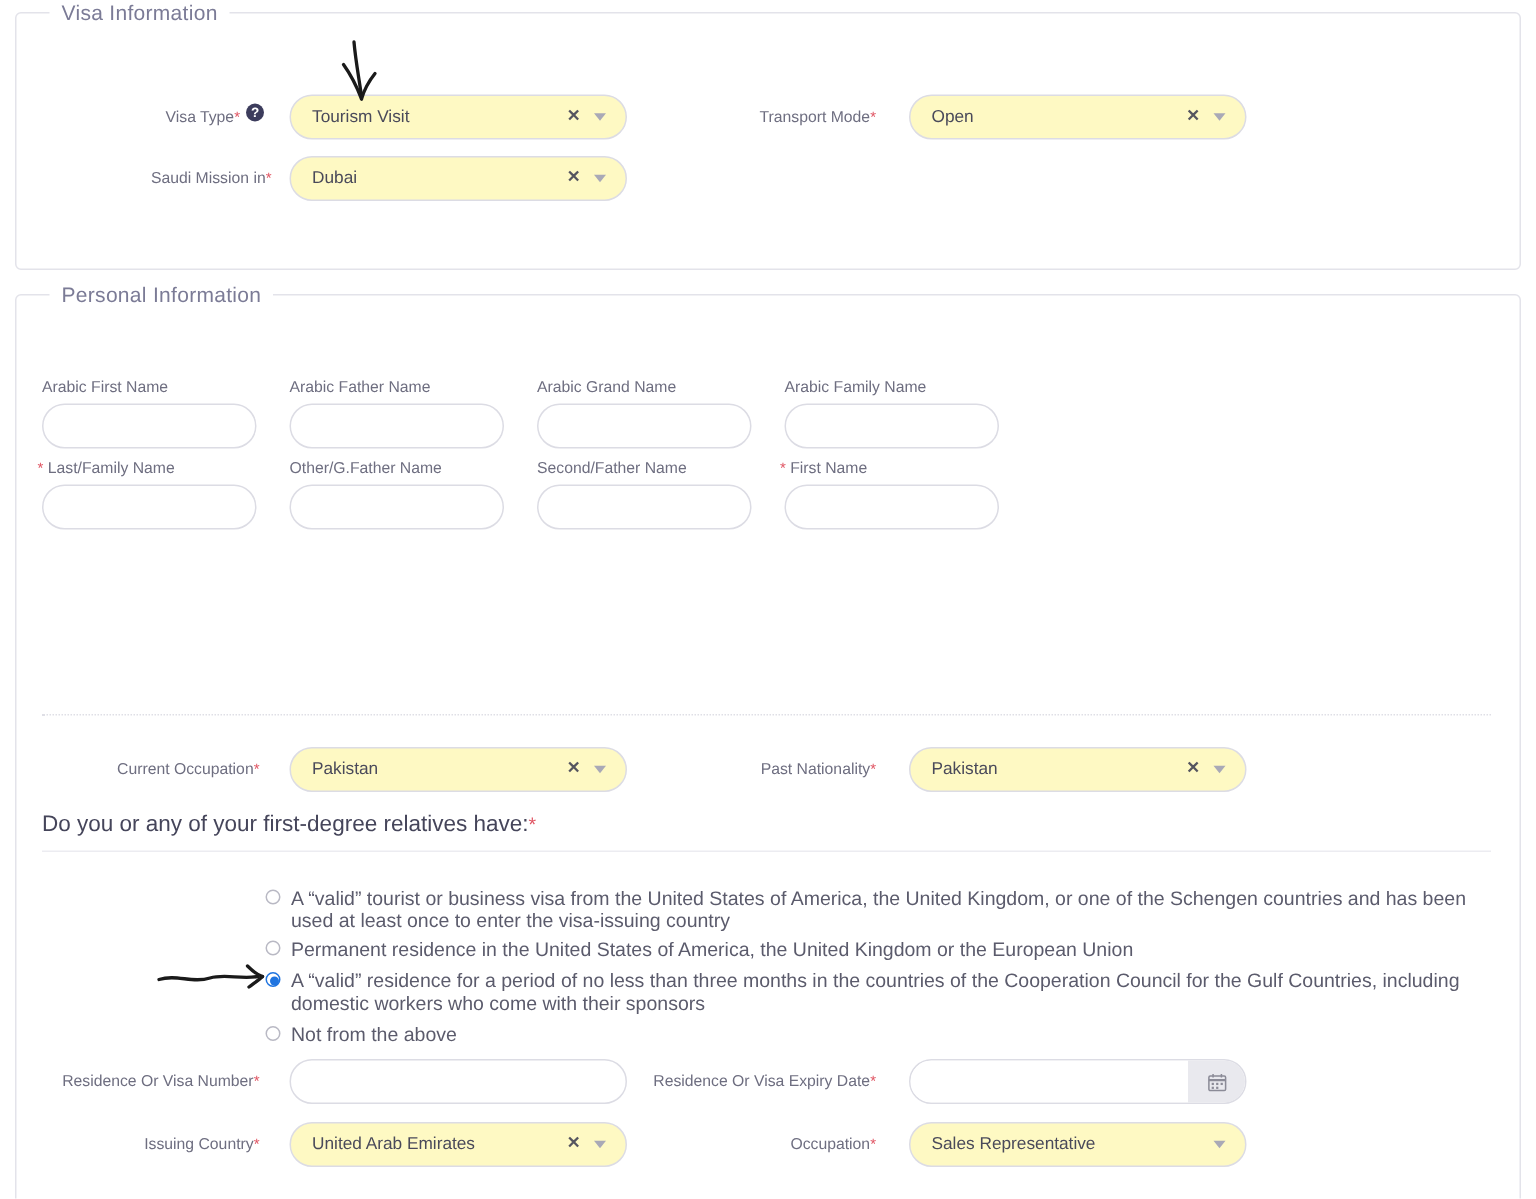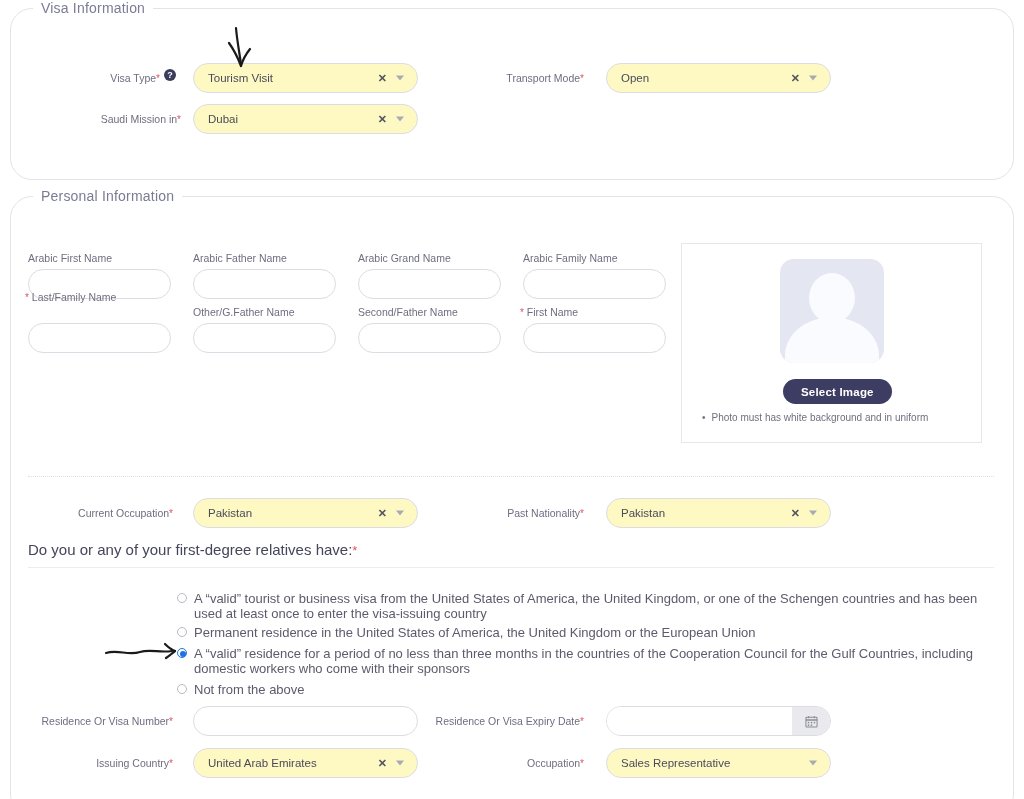--- a/index.html
+++ b/index.html
@@ -10,21 +10,21 @@
     font-family: "Liberation Sans", sans-serif;
     color: #5a5a6e;
     overflow: hidden;
   }
   .page { position: relative; width: 1024px; height: 799px; }
 
   
   .panel {
     position: absolute;
     border: 1px solid #e3e3ea;
-    border-radius: 22px;
+    border-radius: 4px;
     background: #fff;
   }
   .panel-legend {
     position: absolute;
     top: -9px; left: 22px;
     background: #fff;
     padding: 0 8px;
     font-size: 14px;
     color: #7b7b96;
     letter-spacing: .2px;
@@ -279,21 +279,21 @@
   <span class="lbl-top" style="left:358px; top:251px;">
     <span>Arabic Grand Name</span>
   </span>
   <div class="ctrl txtinput" style="left:358px; top:269px; width:143px;"></div>
 
   <span class="lbl-top" style="left:523px; top:251px;">
     <span>Arabic Family Name</span>
   </span>
   <div class="ctrl txtinput" style="left:523px; top:269px; width:143px;"></div>
 
-  <span class="lbl-top" style="left:25px; top:290px;">
+  <span class="lbl-top" style="left:25px; top:305px;">
     <span class="req">*</span>
     <span>Last/Family Name</span>
   </span>
   <div class="ctrl txtinput" style="left:28px; top:323px; width:143px;"></div>
 
   <span class="lbl-top" style="left:193px; top:305px;">
     <span>Other/G.Father Name</span>
   </span>
   <div class="ctrl txtinput" style="left:193px; top:323px; width:143px;"></div>
 
@@ -301,30 +301,20 @@
     <span>Second/Father Name</span>
   </span>
   <div class="ctrl txtinput" style="left:358px; top:323px; width:143px;"></div>
 
   <span class="lbl-top" style="left:520px; top:305px;">
     <span class="req">*</span>
     <span>First Name</span>
   </span>
   <div class="ctrl txtinput" style="left:523px; top:323px; width:143px;"></div>
 
-  <div class="photo-box" style="left:681px; top:243px; width:301px; height:200px;">
-    <div class="avatar" style="left:98px; top:15px;">
-      <div class="head"></div>
-      <div class="body"></div>
-    </div>
-    <button class="select-img-btn" style="left:101px; top:135px;">Select Image</button>
-    <div class="photo-note" style="left:20px; top:168px;">
-      <span class="bullet">•</span><span>Photo must has white background and in uniform</span>
-    </div>
-  </div>
 
   <div class="dotted-sep" style="left:28px; top:476px; width:966px;"></div>
 
   <span class="lbl-right" style="left:40px; top:506px; width:133px;">
     <span>Current Occupation</span><span class="req">*</span>
   </span>
   <div class="ctrl" style="left:193px; top:498px; width:225px;">
     <span class="val">Pakistan</span>
     <span class="clear-x">✕</span>
     <span class="caret"></span>

